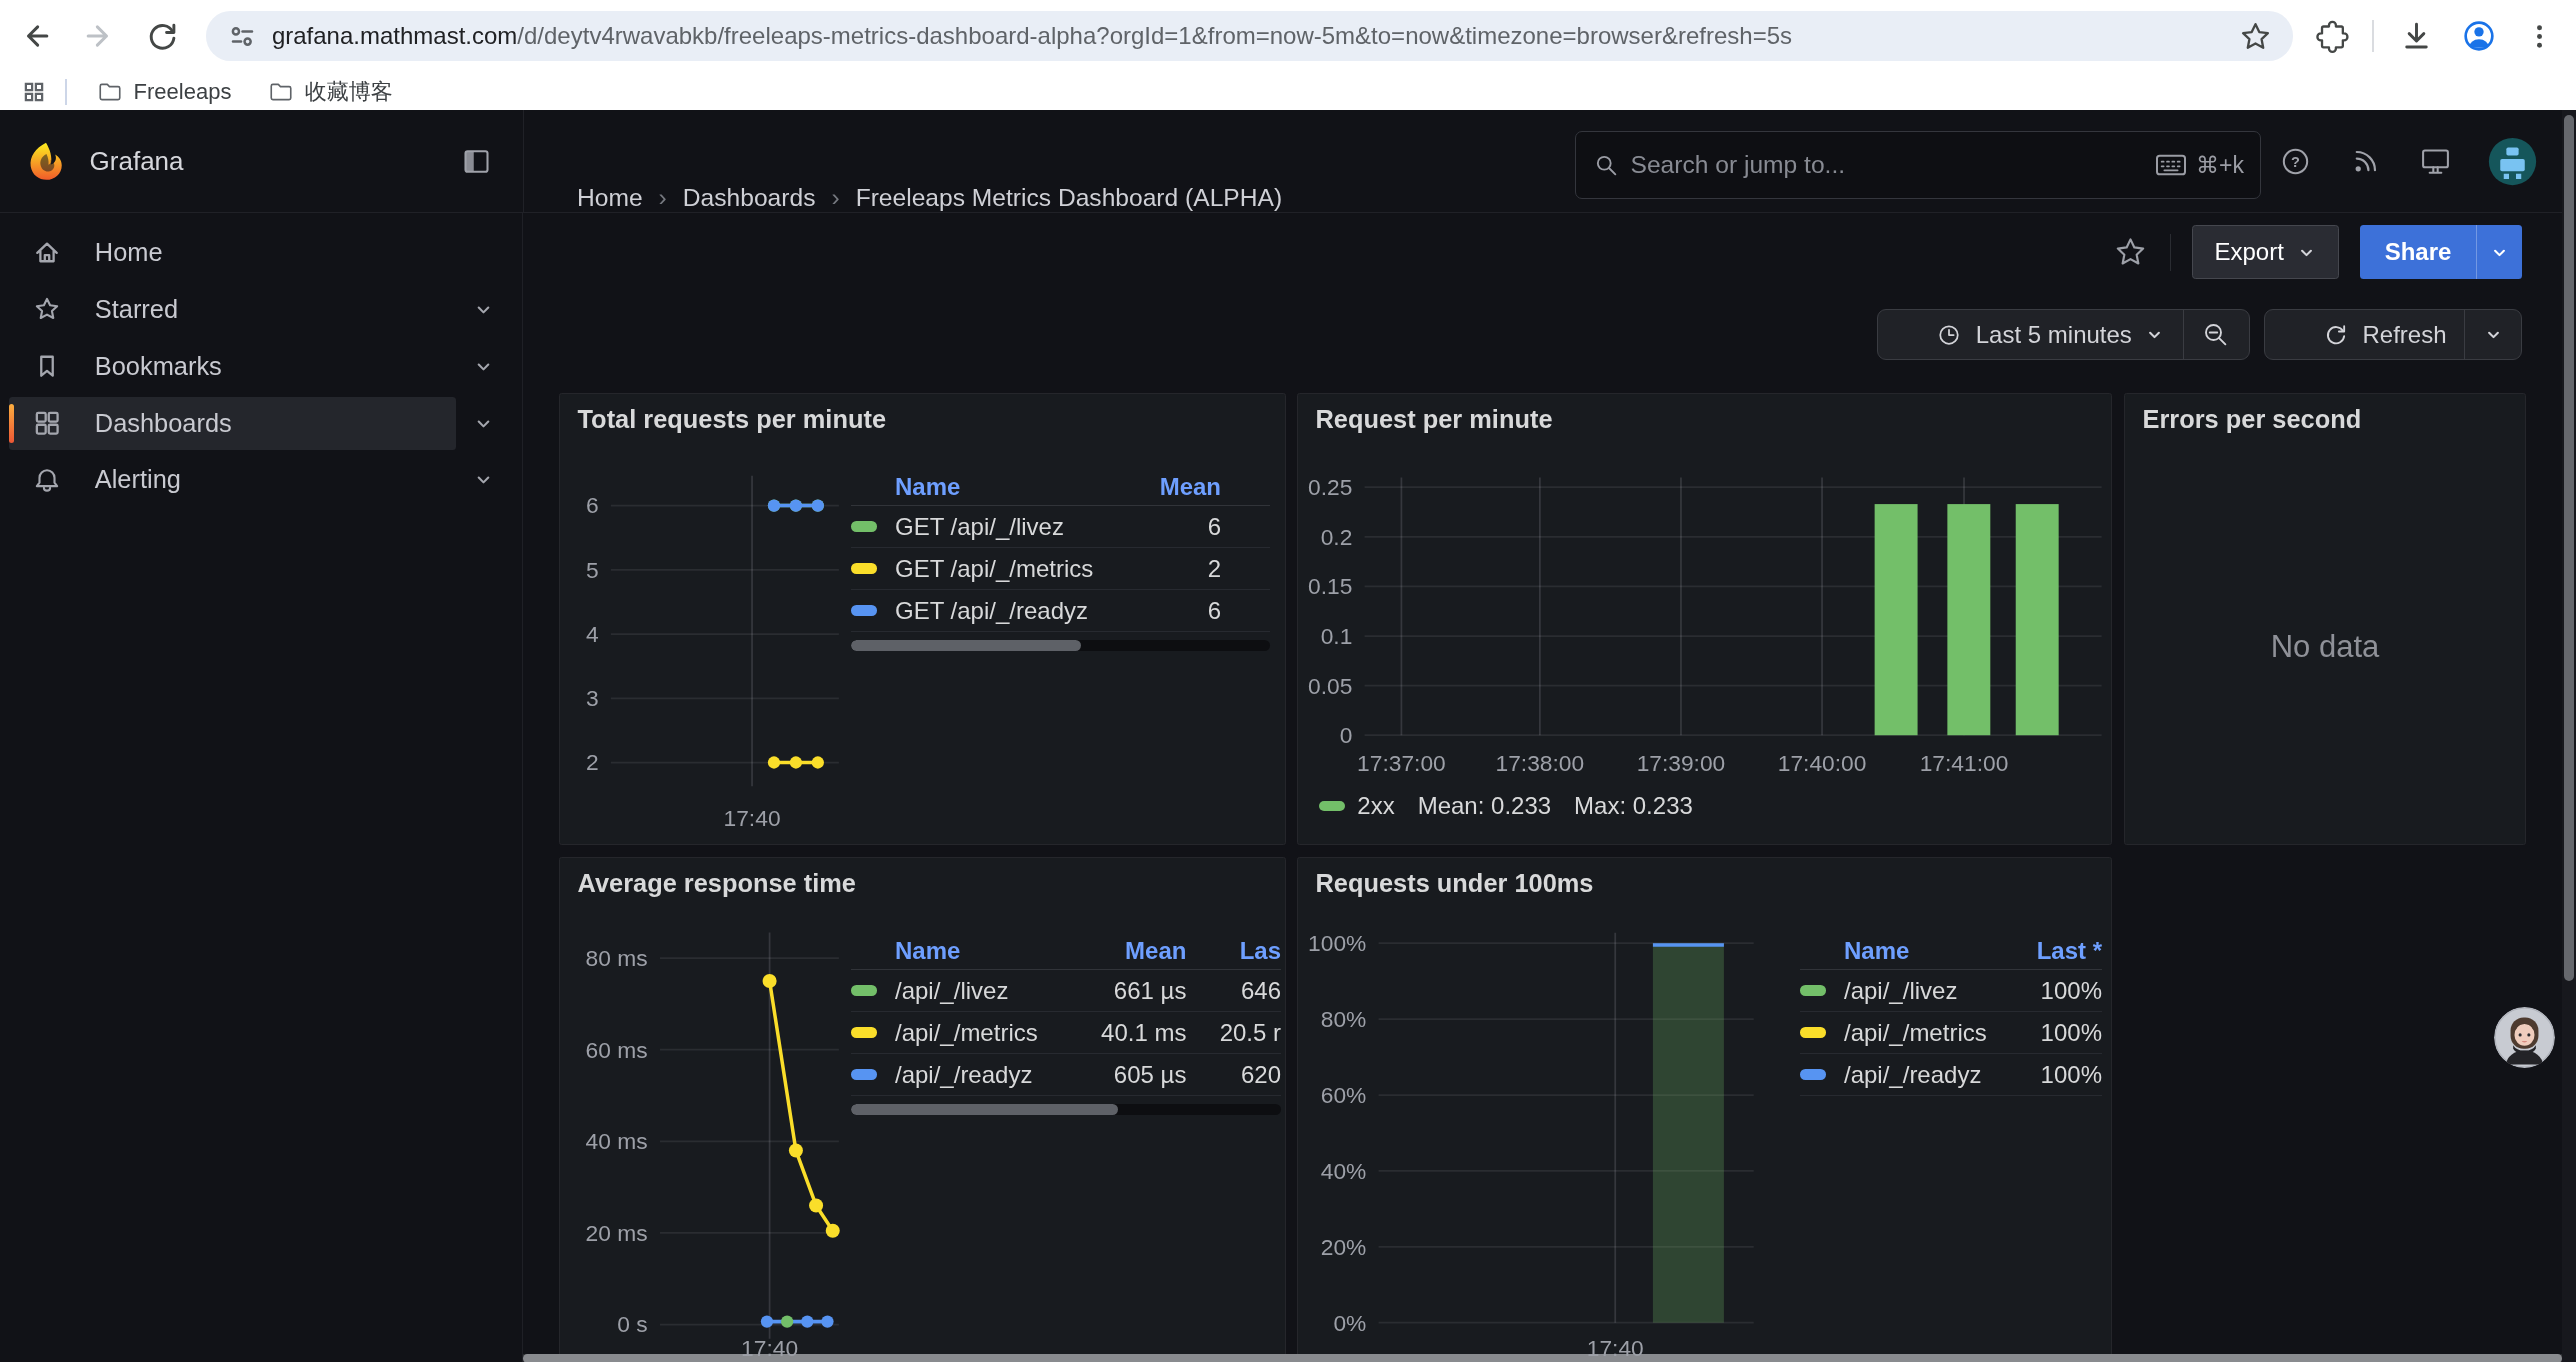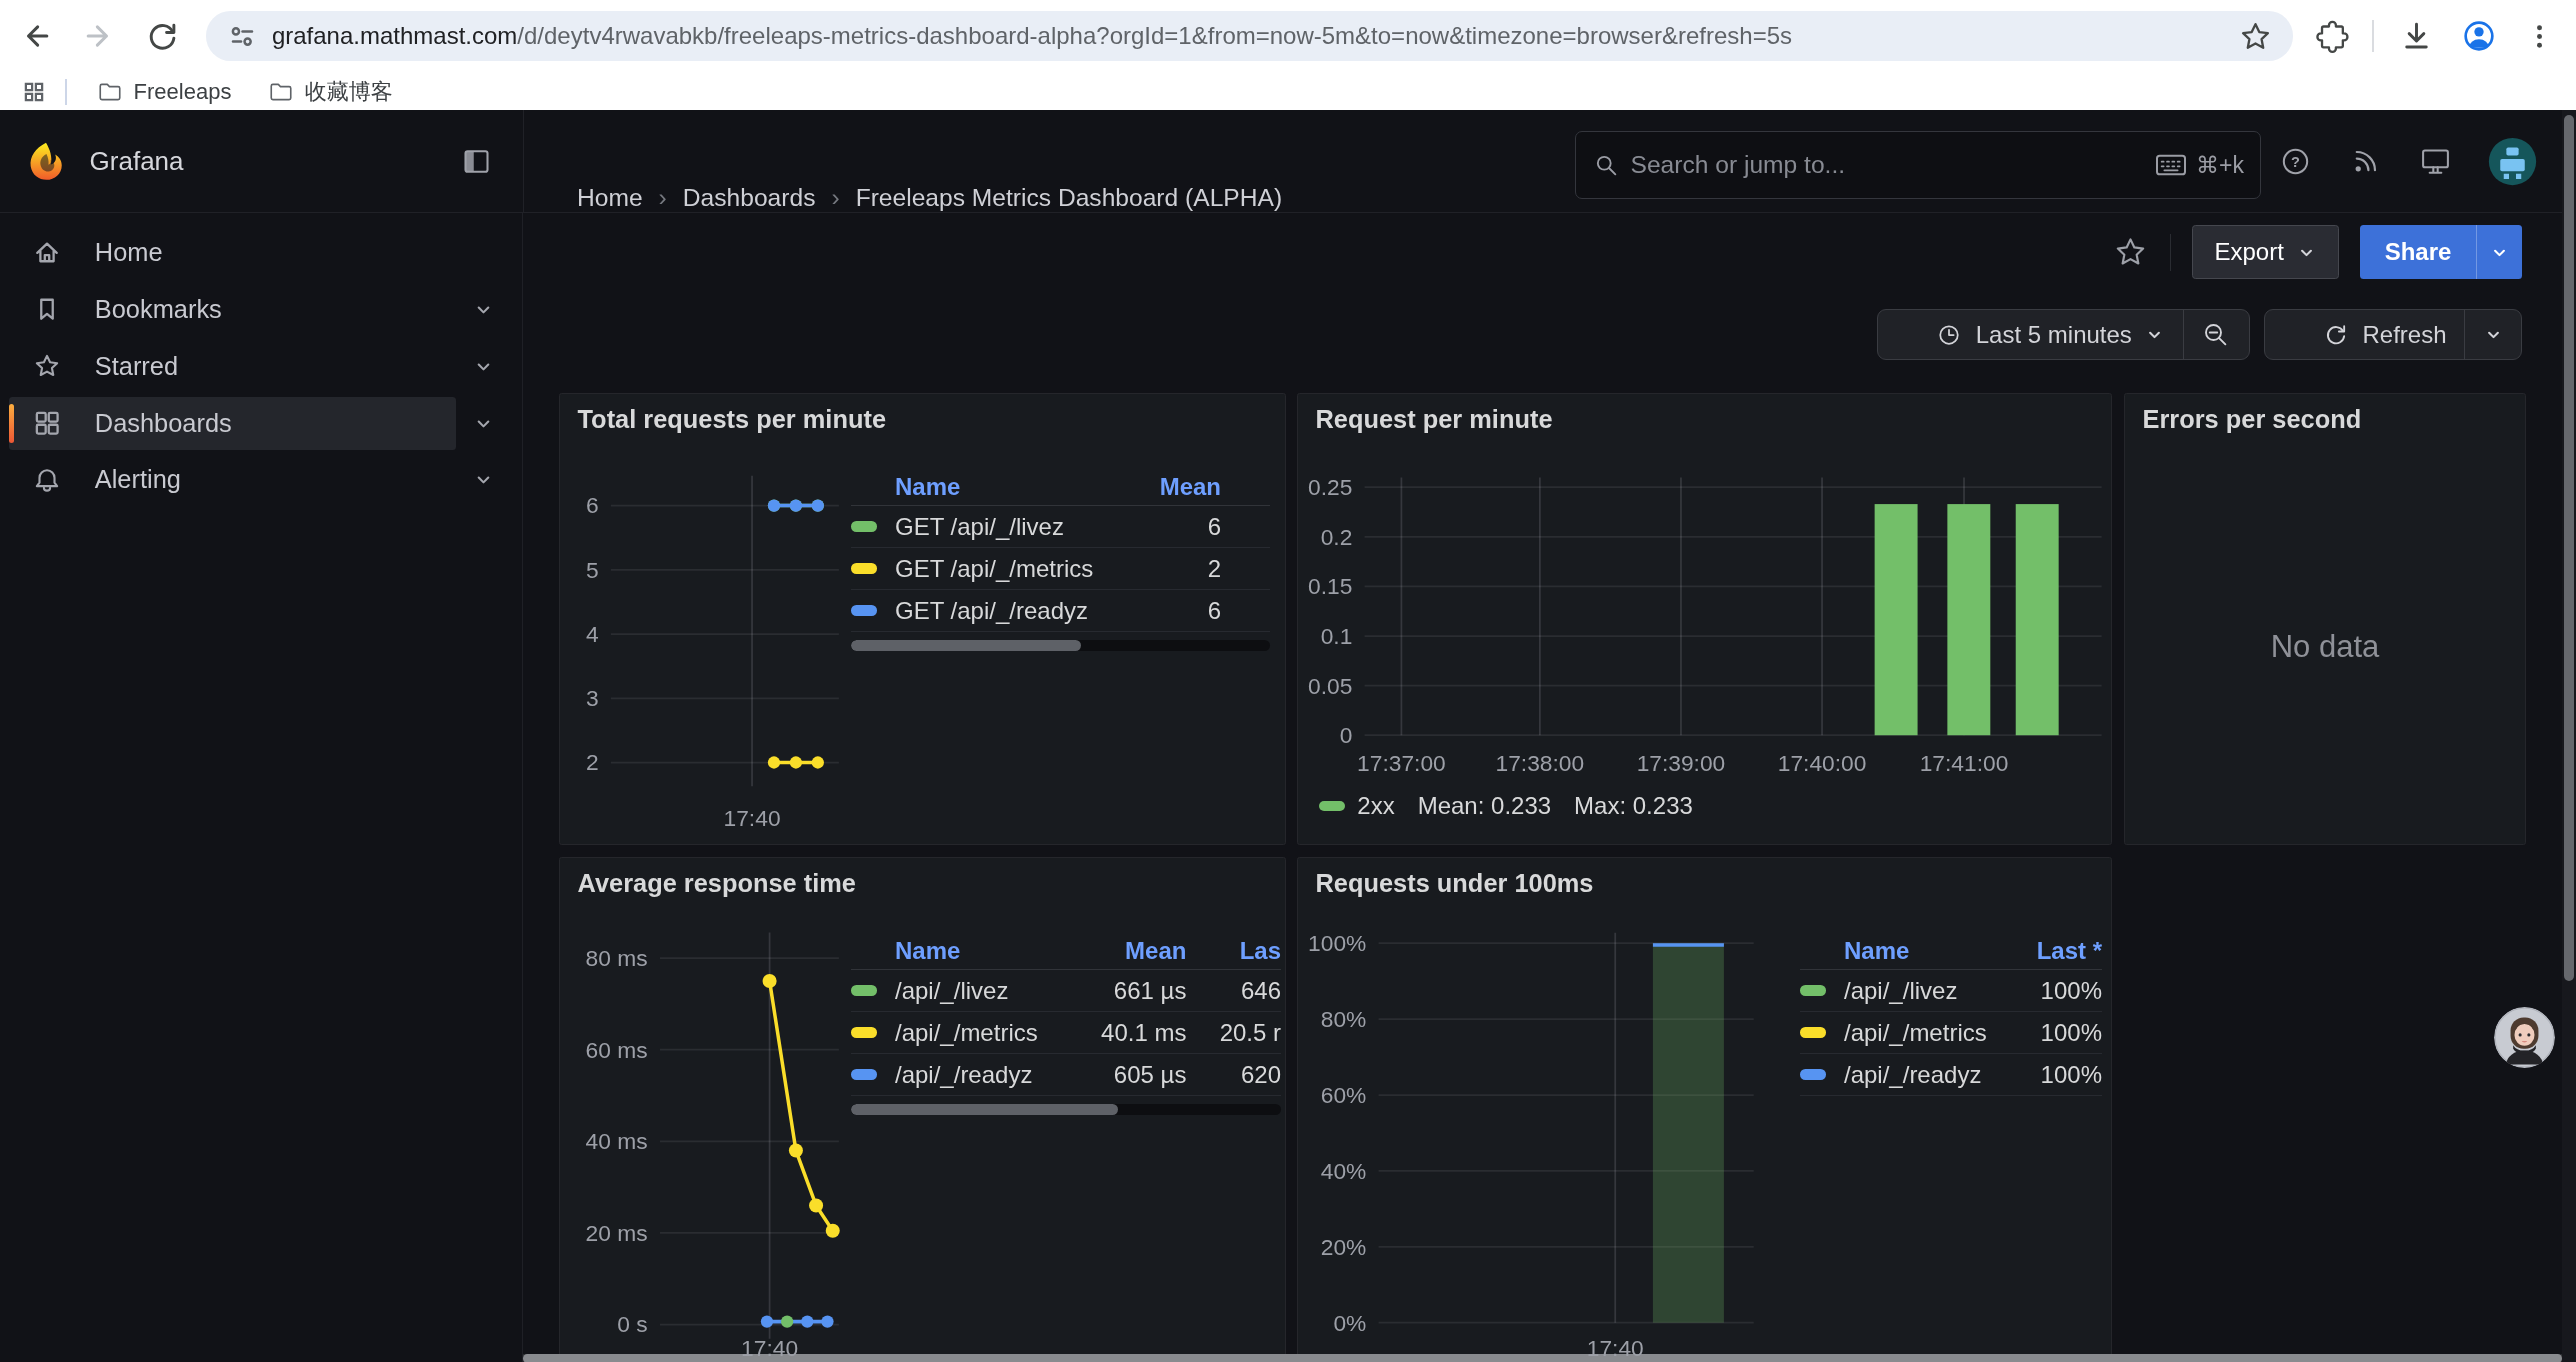--- a/index.html
+++ b/index.html
@@ -257,39 +257,39 @@
               <path d="M6 18 L17 7.5 L28 18 M9.5 15.5 V27.5 H24.5 V15.5 M14.5 27.5 v-7 h5 v7" stroke="#A4A6AE" stroke-width="2.6" fill="none" stroke-linecap="round" stroke-linejoin="round"></path>
             </svg>
           </span>
           <span class="lbl">Home</span>
         </div>
       </div>
       <div class="gf-item">
         <div class="hl">
           <span>
             <svg width="30" height="30" viewBox="0 0 34 34">
-              <path d="M10.5 6.5 h13 v21.5 l-6.5 -5.5 -6.5 5.5 z" stroke="#A4A6AE" stroke-width="2.6" fill="none" stroke-linejoin="round"></path>
+              <path d="M17 5.5 l3.5 7.3 8 1 -5.9 5.5 1.5 7.9 -7.1 -3.9 -7.1 3.9 1.5 -7.9 -5.9 -5.5 8 -1 z" stroke="#A4A6AE" stroke-width="2.4" fill="none" stroke-linejoin="round"></path>
             </svg>
           </span>
-          <span class="lbl">Bookmarks</span>
+          <span class="lbl">Starred</span>
         </div>
         <span class="chev">
           <svg width="23" height="23" viewBox="0 0 24 24">
             <path d="M7 10 l5 5 5 -5" stroke="#A4A6AE" stroke-width="2.2" fill="none" stroke-linecap="round" stroke-linejoin="round"></path>
           </svg>
         </span>
       </div>
       <div class="gf-item">
         <div class="hl">
           <span>
             <svg width="30" height="30" viewBox="0 0 34 34">
-              <path d="M17 5.5 l3.5 7.3 8 1 -5.9 5.5 1.5 7.9 -7.1 -3.9 -7.1 3.9 1.5 -7.9 -5.9 -5.5 8 -1 z" stroke="#A4A6AE" stroke-width="2.4" fill="none" stroke-linejoin="round"></path>
+              <path d="M10.5 6.5 h13 v21.5 l-6.5 -5.5 -6.5 5.5 z" stroke="#A4A6AE" stroke-width="2.6" fill="none" stroke-linejoin="round"></path>
             </svg>
           </span>
-          <span class="lbl">Starred</span>
+          <span class="lbl">Bookmarks</span>
         </div>
         <span class="chev">
           <svg width="23" height="23" viewBox="0 0 24 24">
             <path d="M7 10 l5 5 5 -5" stroke="#A4A6AE" stroke-width="2.2" fill="none" stroke-linecap="round" stroke-linejoin="round"></path>
           </svg>
         </span>
       </div>
       <div class="gf-item active">
         <div class="hl">
           <span>

